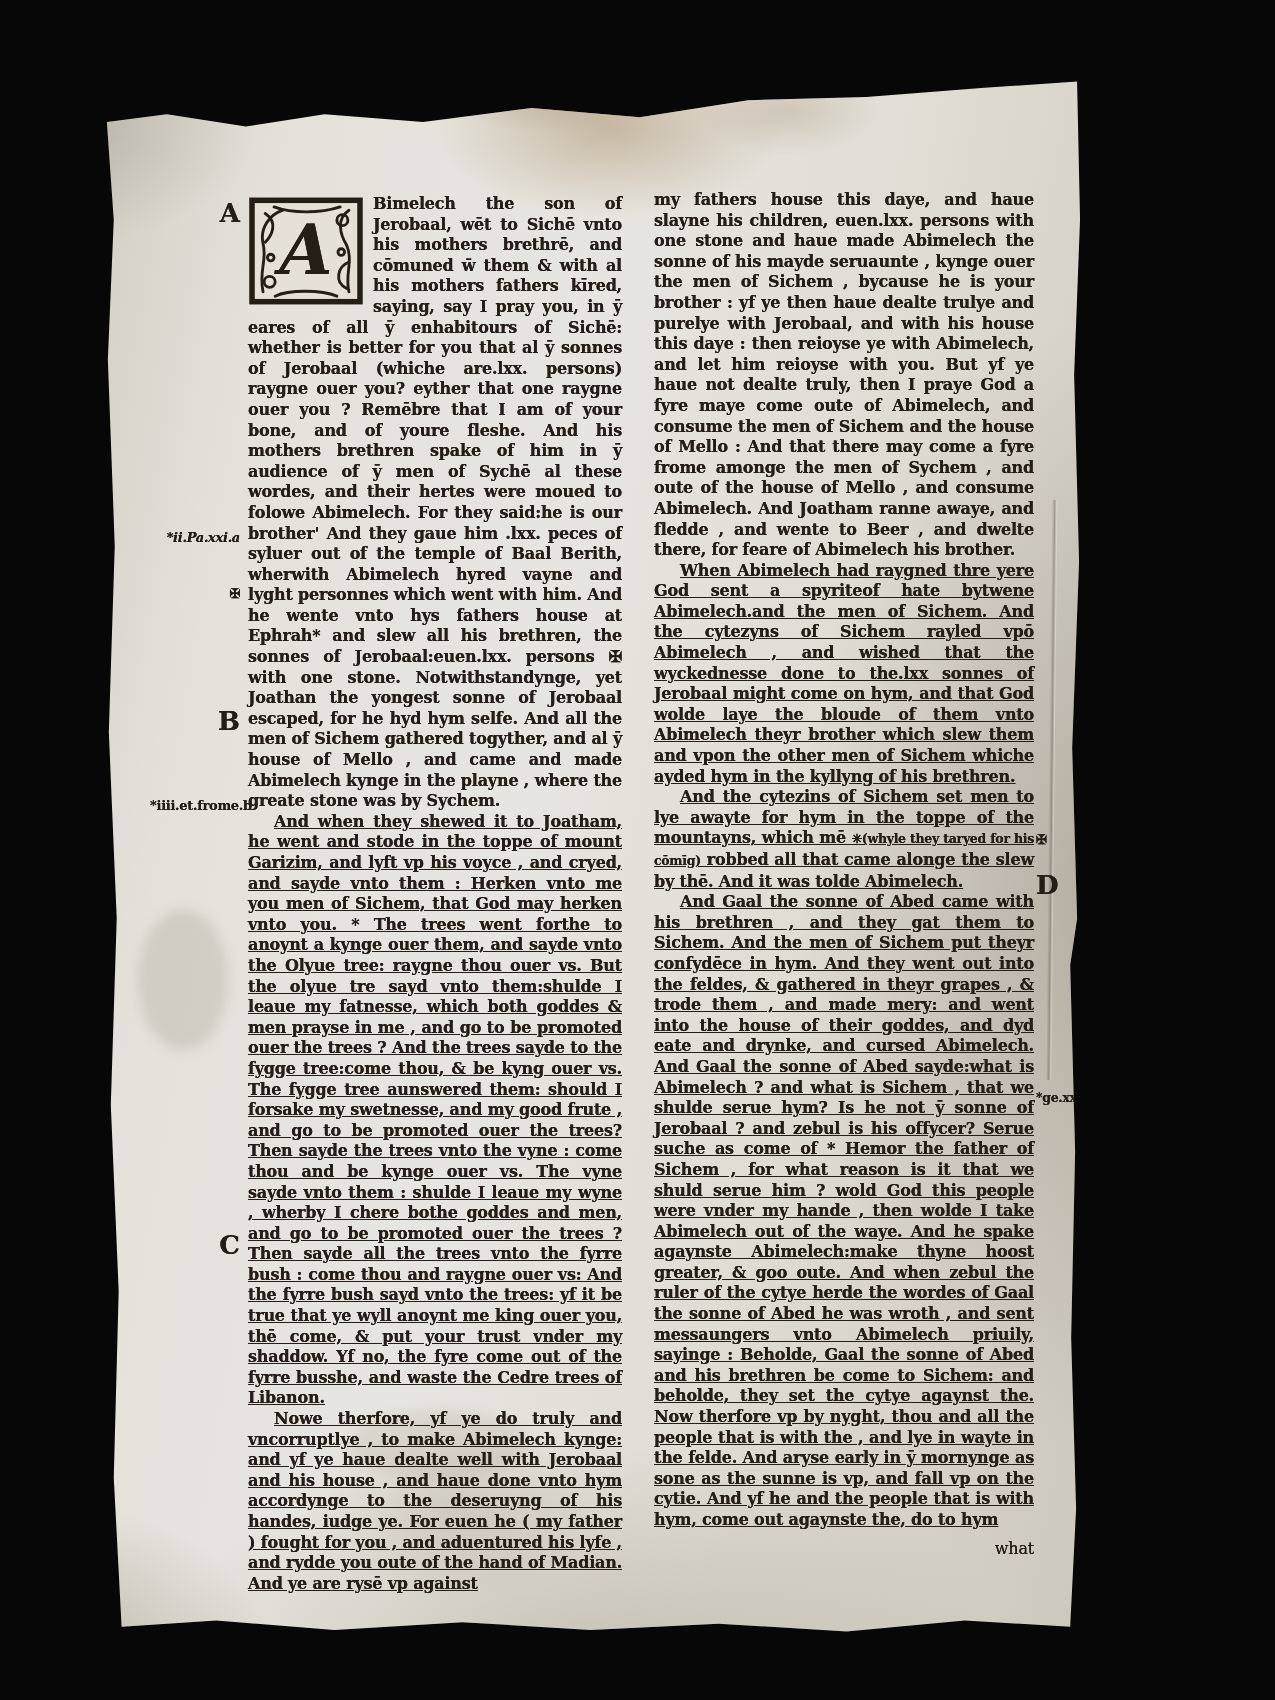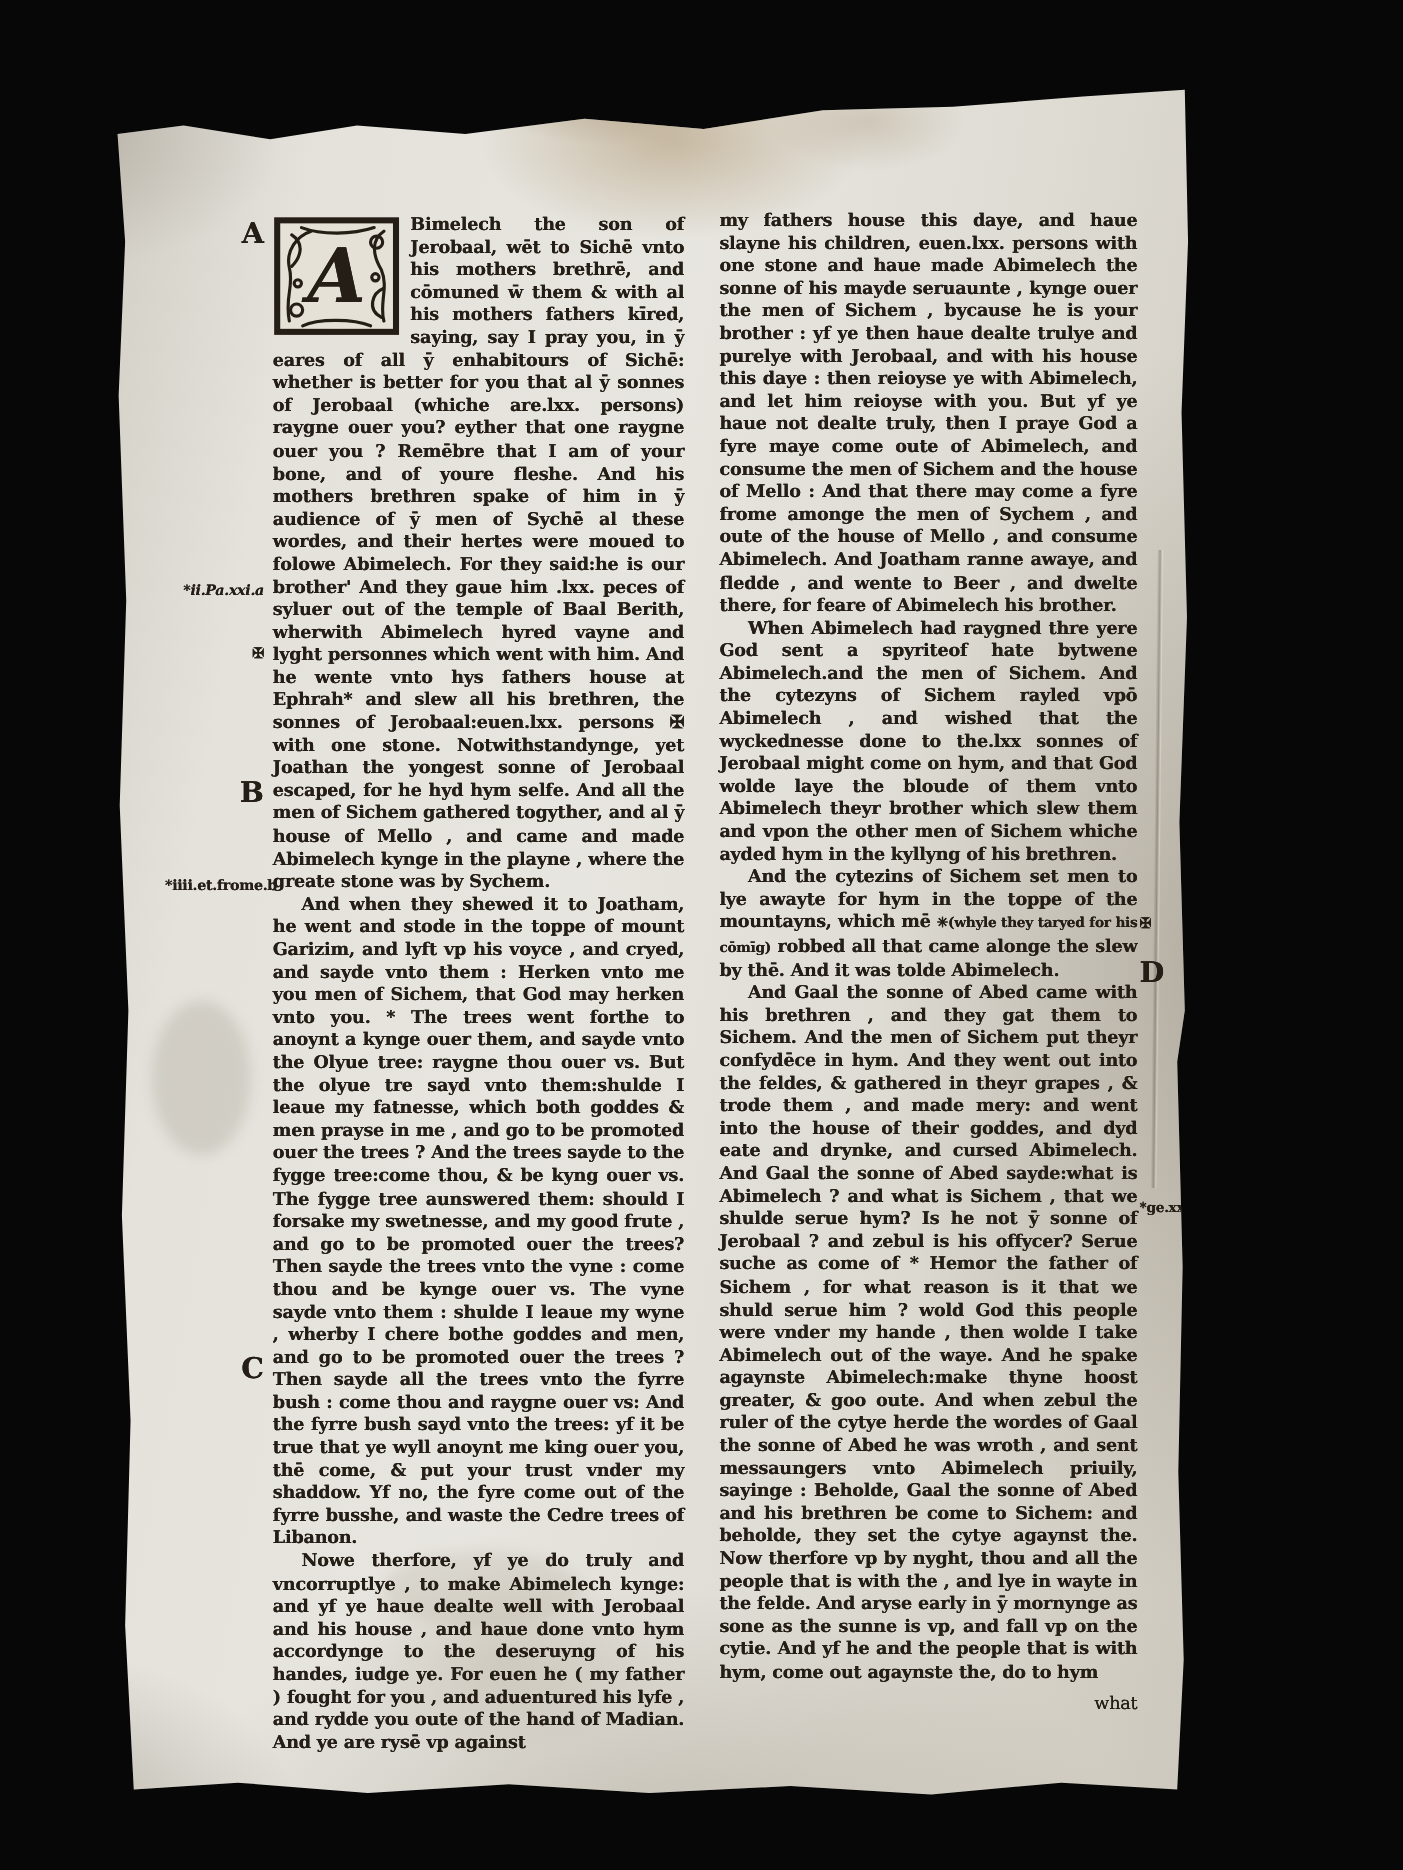--- a/index.html
+++ b/index.html
@@ -60,21 +60,21 @@
   
   .col {
     position:absolute;
     font-size:16px; font-weight:bold; line-height:20.6px;
     letter-spacing:-0.2px; text-align:justify;
     text-shadow:0 0 0.5px #241e16;
   }
   .col1 { left:150px; top:114px; width:374px; }
   .col2 { left:556px; top:110px; width:380px; }
   .para { margin:0; }
-  .para.indent { text-indent:26px; }
+  .para.indent { text-indent:26px;text-decoration:underline; }
   .small-inline { font-size:12.5px; letter-spacing:-0.3px; }
   .catchword { text-align:right; margin-top:8px; font-weight:normal; }
 
   
   .dropcap {
     float:left; width:116px; height:108px; margin:3px 9px 2px 0;
     display:block;
   }
   .dropcap svg { display:block; width:100%; height:100%; }
 

